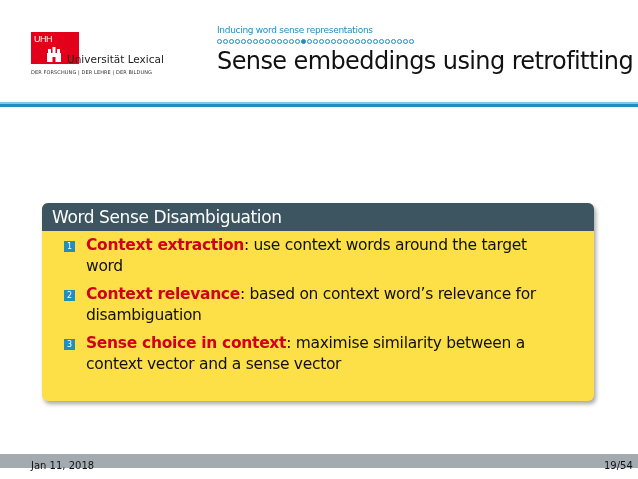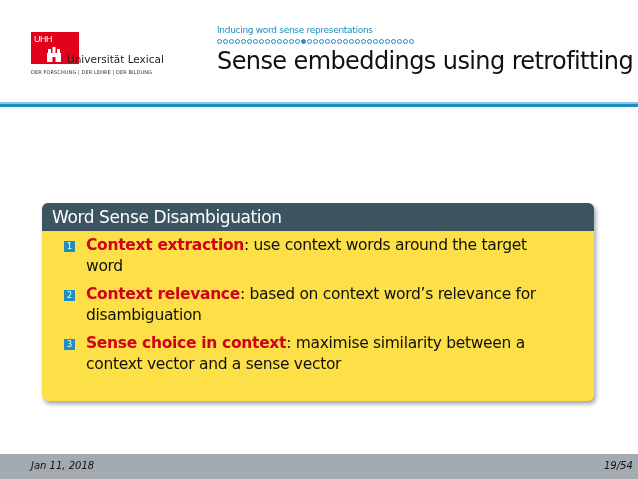--- a/index.html
+++ b/index.html
@@ -20,21 +20,21 @@
   .block { position:absolute; left:42px; top:185px; width:552px; height:198px; border-radius:6px;
            box-shadow:2px 3px 4px rgba(0,0,0,0.35); background:#fde047;margin-top:18px; }
   .block-head { height:28px; background:#3c5560; border-radius:6px 6px 0 0; color:#fff;
                 font-size:17px; line-height:28px; padding-left:10px; font-family:"DejaVu Sans", sans-serif; letter-spacing:-0.4px; }
   .items { padding:4px 0 0 22px; }
   .item { display:flex; align-items:flex-start; margin-bottom:7px; }
   .num { width:11px; height:11px; background:#1e8fbf; color:#fff; font-size:8px; line-height:11px; text-align:center;
          margin-top:6px; margin-right:11px; flex:none; font-family:"DejaVu Sans", sans-serif; }
   .text { font-size:15.5px; line-height:21px; color:#111; width:480px; font-family:"DejaVu Sans", sans-serif; letter-spacing:-0.3px; }
   .kw { color:#d0021b; font-weight:bold; }
-  .footer { position:absolute; left:0; top:454px; width:638px; height:25px; background:#a4abb0;font-style:italic; }
+  .footer { position:absolute; left:0; top:454px; width:638px; height:14px; background:#a4abb0; }
   .f-date { position:absolute; left:31px; top:6px; font-size:10px; color:#111; }
   .f-title { position:absolute; left:102px; top:6px; font-size:10px; color:#111; letter-spacing:-0.35px; white-space:nowrap; }
   .f-page { position:absolute; left:584px; top:6px; font-size:10px; color:#111;margin-left:20px; }
 </style>
 </head>
 <body>
 
 <div class="logo-box">
   <span class="logo-uhh">UHH</span>
   <svg class="logo-castle" viewBox="0 0 14 15">

